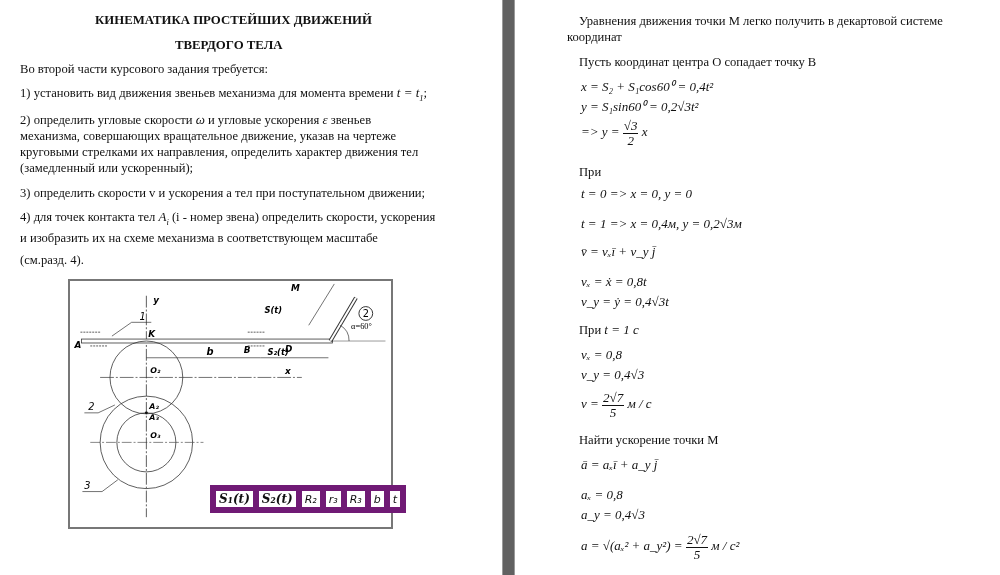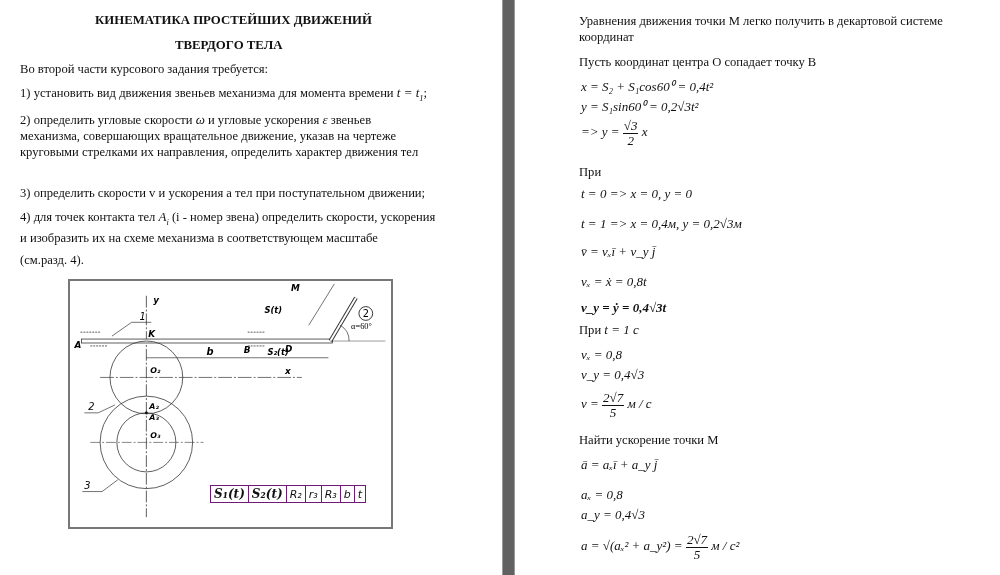--- a/index.html
+++ b/index.html
@@ -13,21 +13,21 @@
   .t { position:absolute; font-size:12.6px; line-height:16px; white-space:nowrap; }
   .h { font-weight:bold; font-size:12.8px; }
   .m { font-style:italic; font-family:"Liberation Serif", serif; font-size:13px; }
   sub, sup { font-size:8.5px; line-height:0; }
   .frac { display:inline-block; vertical-align:middle; text-align:center; font-style:italic; }
   .frac .num { display:block; border-bottom:1px solid #111; padding:0 1px; line-height:14px; }
   .frac .den { display:block; line-height:14px; }
   #drawing { position:absolute; left:68px; top:279px; width:325px; height:250px; }
   #spec-table { position:absolute; left:210px; top:485px; border-collapse:collapse;
                 font-family:"DejaVu Sans", sans-serif; font-style:italic; font-size:11px; background:#fff; }
-  #spec-table td { border:1px solid #701a75; padding:1px 3px; text-align:center; height:14px; }
+  #spec-table td { border:6px solid #701a75; padding:1px 3px; text-align:center; height:14px; }
   #spec-table td.big { font-family:"DejaVu Serif", serif; font-weight:bold; font-size:12px; }
 </style>
 </head>
 <body>
 
 <div id="page-left" class="page">
   <div class="t h" style="left:95px;top:12px;">КИНЕМАТИКА ПРОСТЕЙШИХ ДВИЖЕНИЙ</div>
   <div class="t h" style="left:175px;top:37px;">ТВЕРДОГО ТЕЛА</div>
   <div class="t" style="left:20px;top:61px;">Во второй части курсового задания требуется:</div>
 
@@ -38,20 +38,21 @@
 
   <div class="t" style="left:20px;top:112px;">
     <span>2) определить угловые скорости</span>
     <span class="m">ω</span>
     <span>и угловые ускорения</span>
     <span class="m">ε</span>
     <span>звеньев</span>
   </div>
   <div class="t" style="left:20px;top:128px;">механизма, совершающих вращательное движение, указав на чертеже</div>
   <div class="t" style="left:20px;top:144px;">круговыми стрелками их направления, определить характер движения тел</div>
+  <div class="t" style="left:20px;top:160px;">(замедленный или ускоренный);</div>
   <div class="t" style="left:20px;top:185px;">3) определить скорости v и ускорения а тел при поступательном движении;</div>
 
   <div class="t" style="left:20px;top:209px;">
     <span>4) для точек контакта тел</span>
     <span class="m"><span>A</span><sub>i</sub></span>
     <span>(i - номер звена) определить скорости, ускорения</span>
   </div>
   <div class="t" style="left:20px;top:230px;">и изобразить их на схеме механизма в соответствующем масштабе</div>
   <div class="t" style="left:20px;top:252px;">(см.разд. 4).</div>
 
@@ -124,35 +125,35 @@
       <td>t</td>
     </tr>
   </tbody>
     </table>
 </div>
 
 <div id="gutter"></div>
 
 <div id="page-right" class="page">
   <div class="t" style="left:64px;top:13px;">Уравнения движения точки М легко получить в декартовой системе</div>
-  <div class="t" style="left:64px;top:29px;font-family:Liberation Serif, serif;">координат</div>
+  <div class="t" style="left:52px;top:29px;font-family:Liberation Serif, serif;">координат</div>
   <div class="t" style="left:64px;top:54px;">Пусть координат центра О сопадает точку В</div>
   <div class="t m" style="left:66px;top:79px;">x = S₂ + S₁cos60⁰ = 0,4t²</div>
   <div class="t m" style="left:66px;top:99px;">y = S₁sin60⁰ = 0,2√3t²</div>
   <div class="t m" style="left:66px;top:119px;">
     <span>=&gt; y =</span>
     <span class="frac"><span class="num">√3</span><span class="den">2</span></span>
     <span>x</span>
   </div>
   <div class="t" style="left:64px;top:164px;">При</div>
   <div class="t m" style="left:66px;top:186px;">t = 0 =&gt; x = 0, y = 0</div>
   <div class="t m" style="left:66px;top:216px;">t = 1 =&gt; x = 0,4м, y = 0,2√3м</div>
   <div class="t m" style="left:66px;top:244px;">v̄ = vₓī + v_y j̄</div>
   <div class="t m" style="left:66px;top:274px;">vₓ = ẋ = 0,8t</div>
-  <div class="t m" style="left:66px;top:300px;font-weight:bold;">v_y = ẏ = 0,4√3t</div>
+  <div class="t m" style="left:66px;top:294px;">v_y = ẏ = 0,4√3t</div>
   <div class="t" style="left:64px;top:322px;">
     <span>При</span>
     <span class="m">t = 1 c</span>
   </div>
   <div class="t m" style="left:66px;top:347px;">vₓ = 0,8</div>
   <div class="t m" style="left:66px;top:367px;">v_y = 0,4√3</div>
   <div class="t m" style="left:66px;top:391px;">
     <span>v =</span>
     <span class="frac"><span class="num">2√7</span><span class="den">5</span></span>
     <span>м / c</span>

